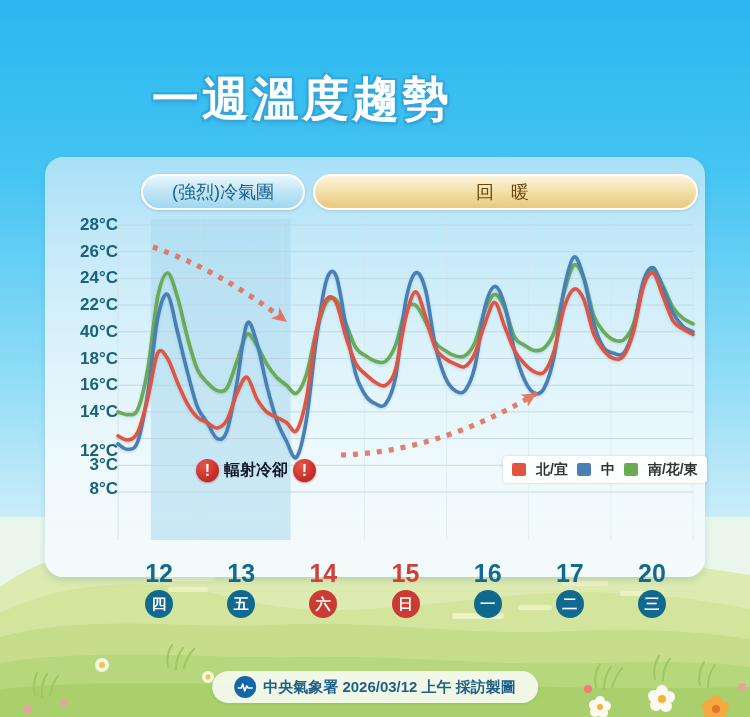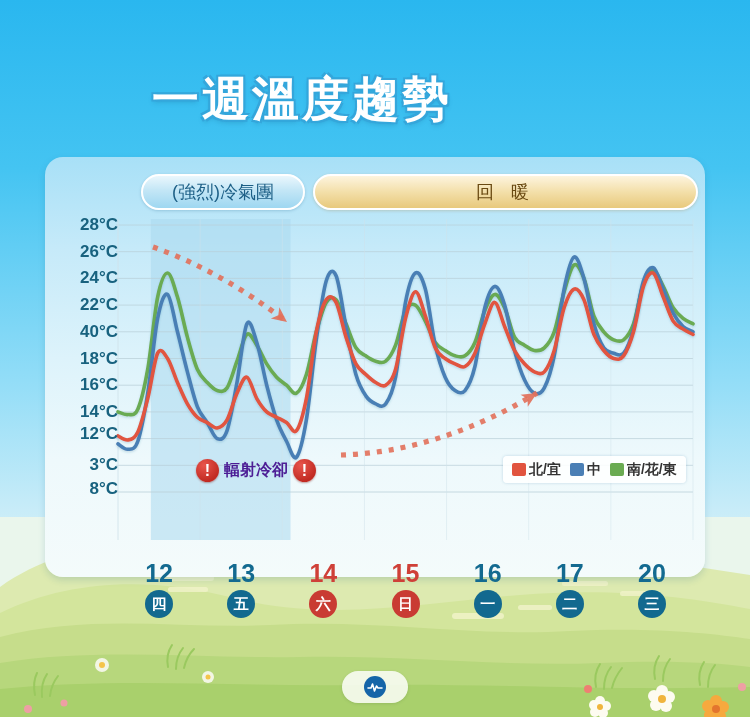--- a/index.html
+++ b/index.html
@@ -44,29 +44,29 @@
   .day{position:absolute;transform:translateX(-50%);text-align:center;width:60px;}
   .day .num{font-size:25px;font-weight:bold;line-height:27px;}
   .day .circ{width:28px;height:28px;border-radius:50%;margin:3px auto 0;
     color:#fff;font-size:15px;font-weight:bold;line-height:28px;text-align:center;}
   .wk-blue .num{color:#136a90;} .wk-blue .circ{background:#12698f;}
   .wk-red .num{color:#cf4038;} .wk-red .circ{background:#c93b33;}
   
   .legend{position:absolute;left:503px;top:456px;height:23px;display:flex;align-items:center;
     gap:9px;padding:2px 9px;border-radius:4px;background:rgba(255,255,255,.88);
     box-shadow:0 0 3px rgba(40,110,150,.25);}
-  .lg{display:flex;align-items:center;gap:3px;font-size:14px;font-weight:bold;color:#333;}
+  .lg{display:flex;align-items:center;gap:10px;font-size:14px;font-weight:bold;color:#333;}
   .sw{width:14px;height:13px;border-radius:2px;}
   
   .radcool{position:absolute;left:196px;top:459px;display:flex;align-items:center;gap:5px;}
   .warnicon{width:23px;height:23px;border-radius:50%;
     background:radial-gradient(circle at 35% 28%,#e8554c,#c12a22 72%);
     color:#fff;font-size:16px;font-weight:bold;line-height:23px;text-align:center;
     box-shadow:0 1px 2px rgba(120,20,15,.4);}
-  .radtxt{font-size:16px;font-weight:bold;color:#4c1d95;}
+  .radtxt{font-size:16px;font-weight:bold;color:#0f172a;}
   
   .footer{position:absolute;left:50%;transform:translateX(-50%);top:671px;
     display:flex;align-items:center;gap:7px;padding:5px 22px;border-radius:17px;
     background:rgba(255,255,255,.82);box-shadow:0 1px 3px rgba(80,110,60,.2);}
   .flogo{width:22px;height:22px;border-radius:50%;background:#1565a8;position:relative;}
   .flogo svg{position:absolute;left:3px;top:4px;}
   .ftxt{font-size:15px;font-weight:bold;color:#1f5f86;white-space:nowrap;}
 </style>
 </head>
 <body>
@@ -191,21 +191,21 @@
 
 <div class="ycol" id="ycol">
     <div class="ylab" style="top: 68px;">28°C</div>
     <div class="ylab" style="top: 94.7px;">26°C</div>
     <div class="ylab" style="top: 121.4px;">24°C</div>
     <div class="ylab" style="top: 148.1px;">22°C</div>
     <div class="ylab" style="top: 174.8px;">40°C</div>
     <div class="ylab" style="top: 201.5px;">18°C</div>
     <div class="ylab" style="top: 228.2px;">16°C</div>
     <div class="ylab" style="top: 254.9px;">14°C</div>
-    <div class="ylab" style="top: 277px;">12°C</div>
+    <div class="ylab" style="top: 294px;">12°C</div>
     <div class="ylab" style="top: 308.3px;">3°C</div>
     <div class="ylab" style="top: 332px;">8°C</div>
   </div>
 
 <div class="banner cold">(強烈)冷氣團</div>
 <div class="banner warm">回 暖</div>
 
 <div class="radcool">
   <span class="warnicon">!</span>
   <span class="radtxt">輻射冷卻</span>
@@ -257,13 +257,14 @@
       <div class="circ">三</div>
     </div>
   </div>
 
 <div class="footer">
   <span class="flogo">
     <svg width="16" height="14" viewBox="0 0 16 14">
         <path d="M1,8 L4,8 L5.5,4 L7.5,11 L9.5,6 L11,8 L15,8" stroke="#fff" stroke-width="1.6" fill="none" stroke-linecap="round" stroke-linejoin="round"></path>
       </svg>
   </span>
+  <span class="ftxt">中央氣象署 2026/03/12 上午 採訪製圖</span>
 </div>
 
 </body></html>

